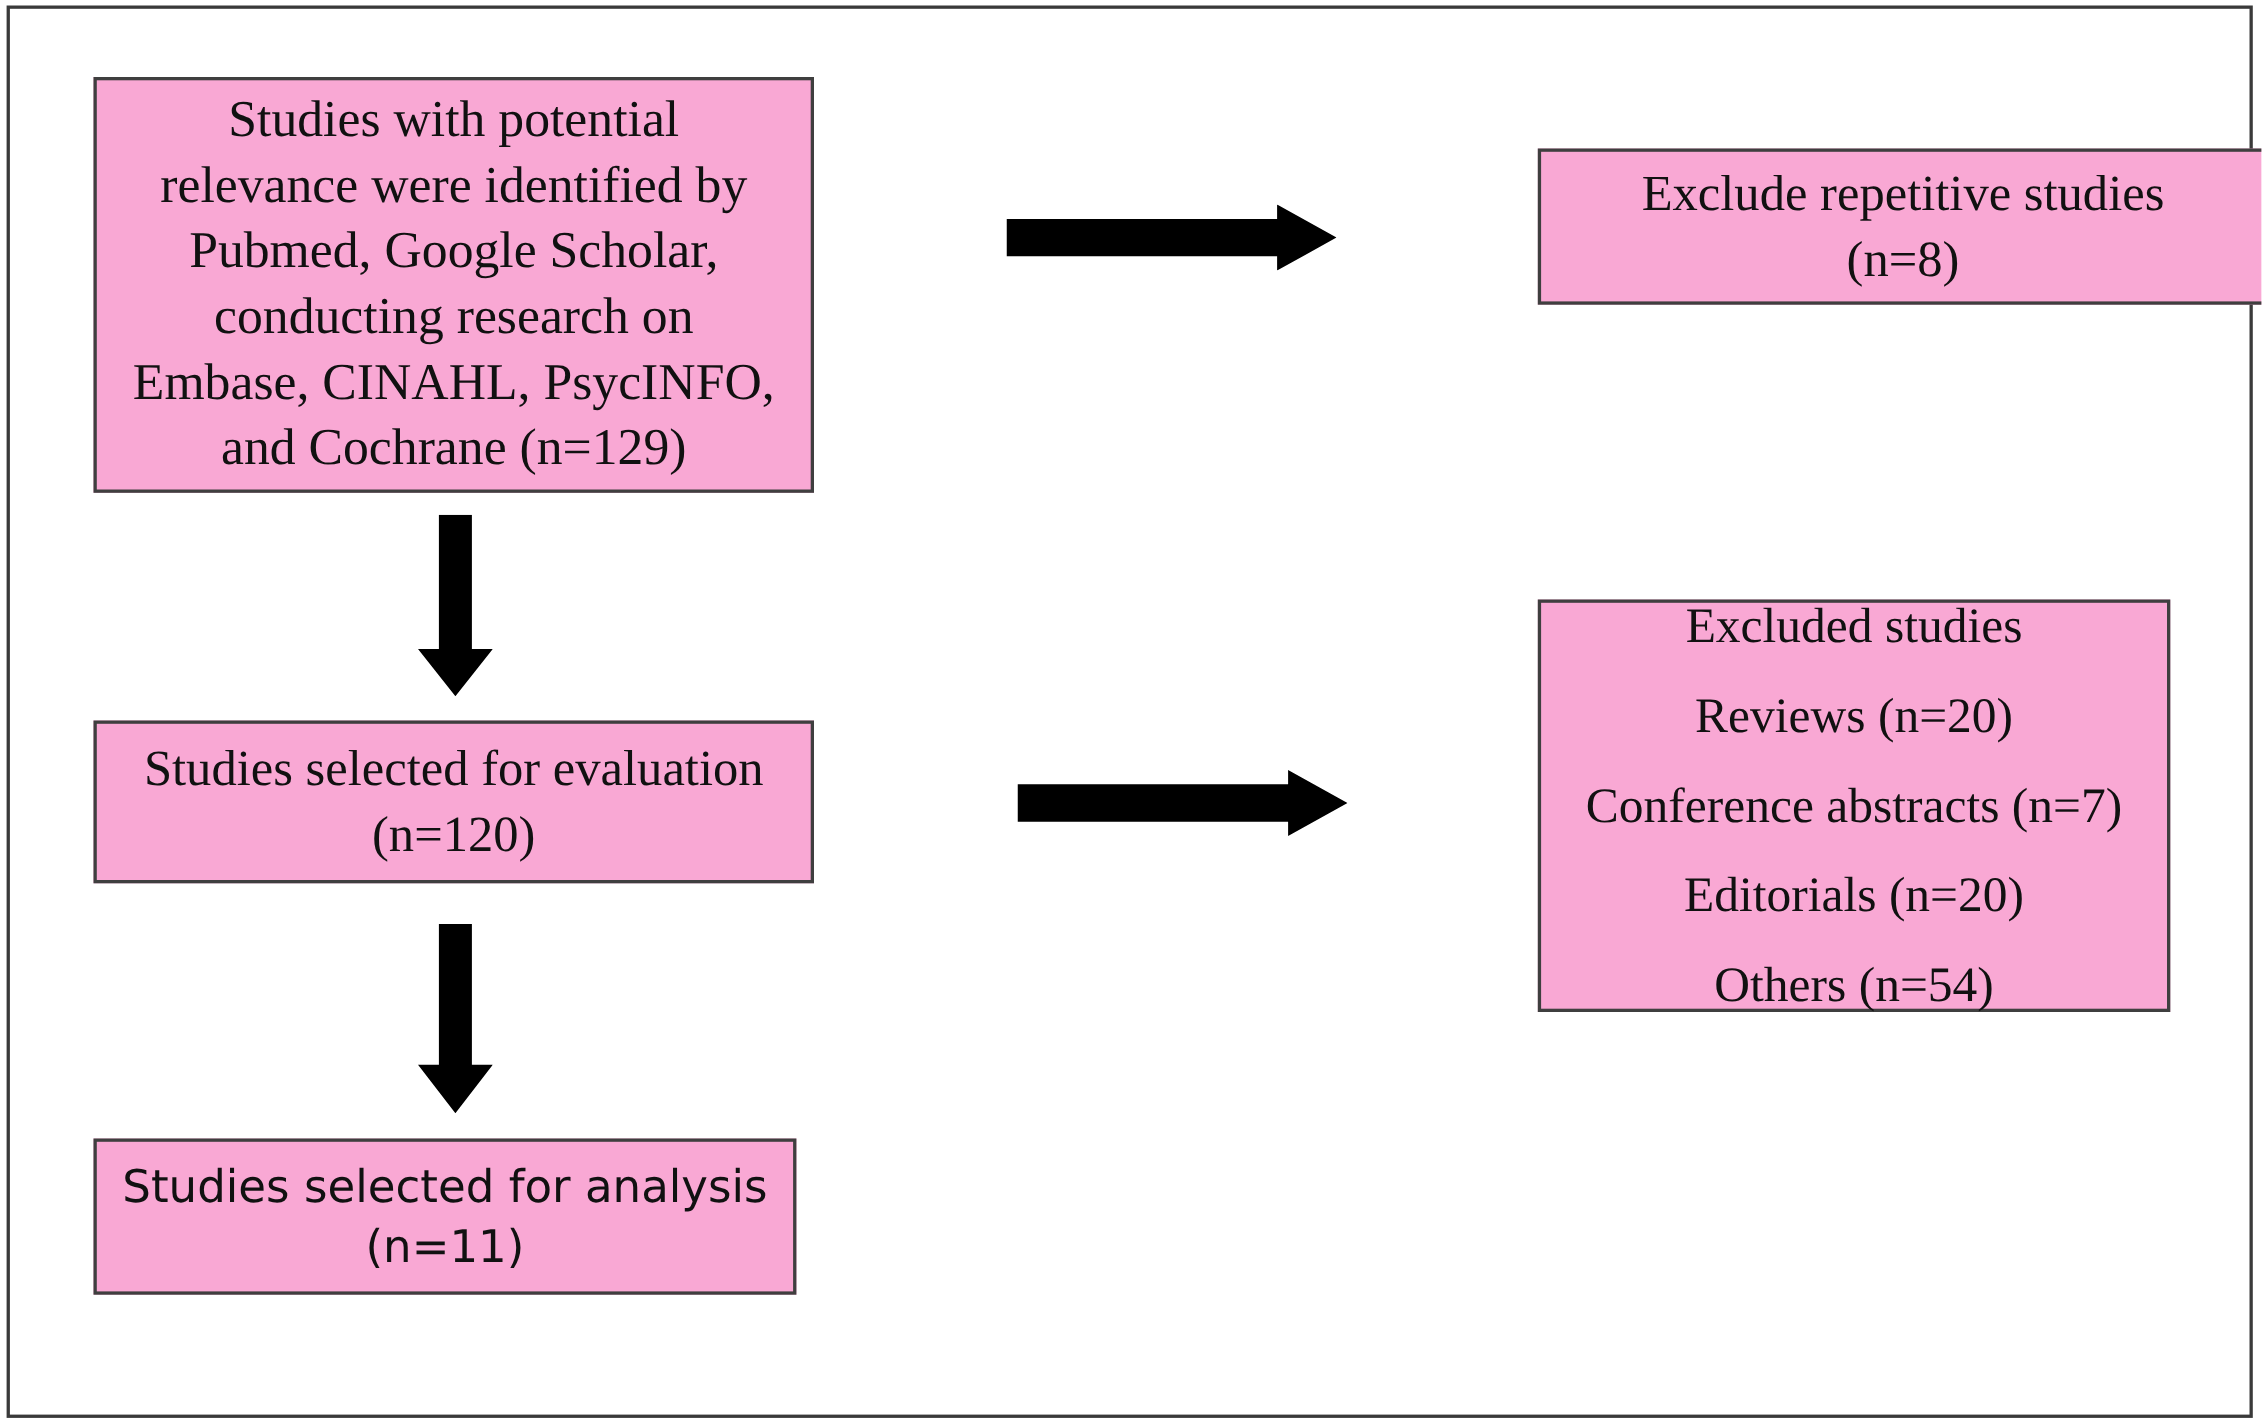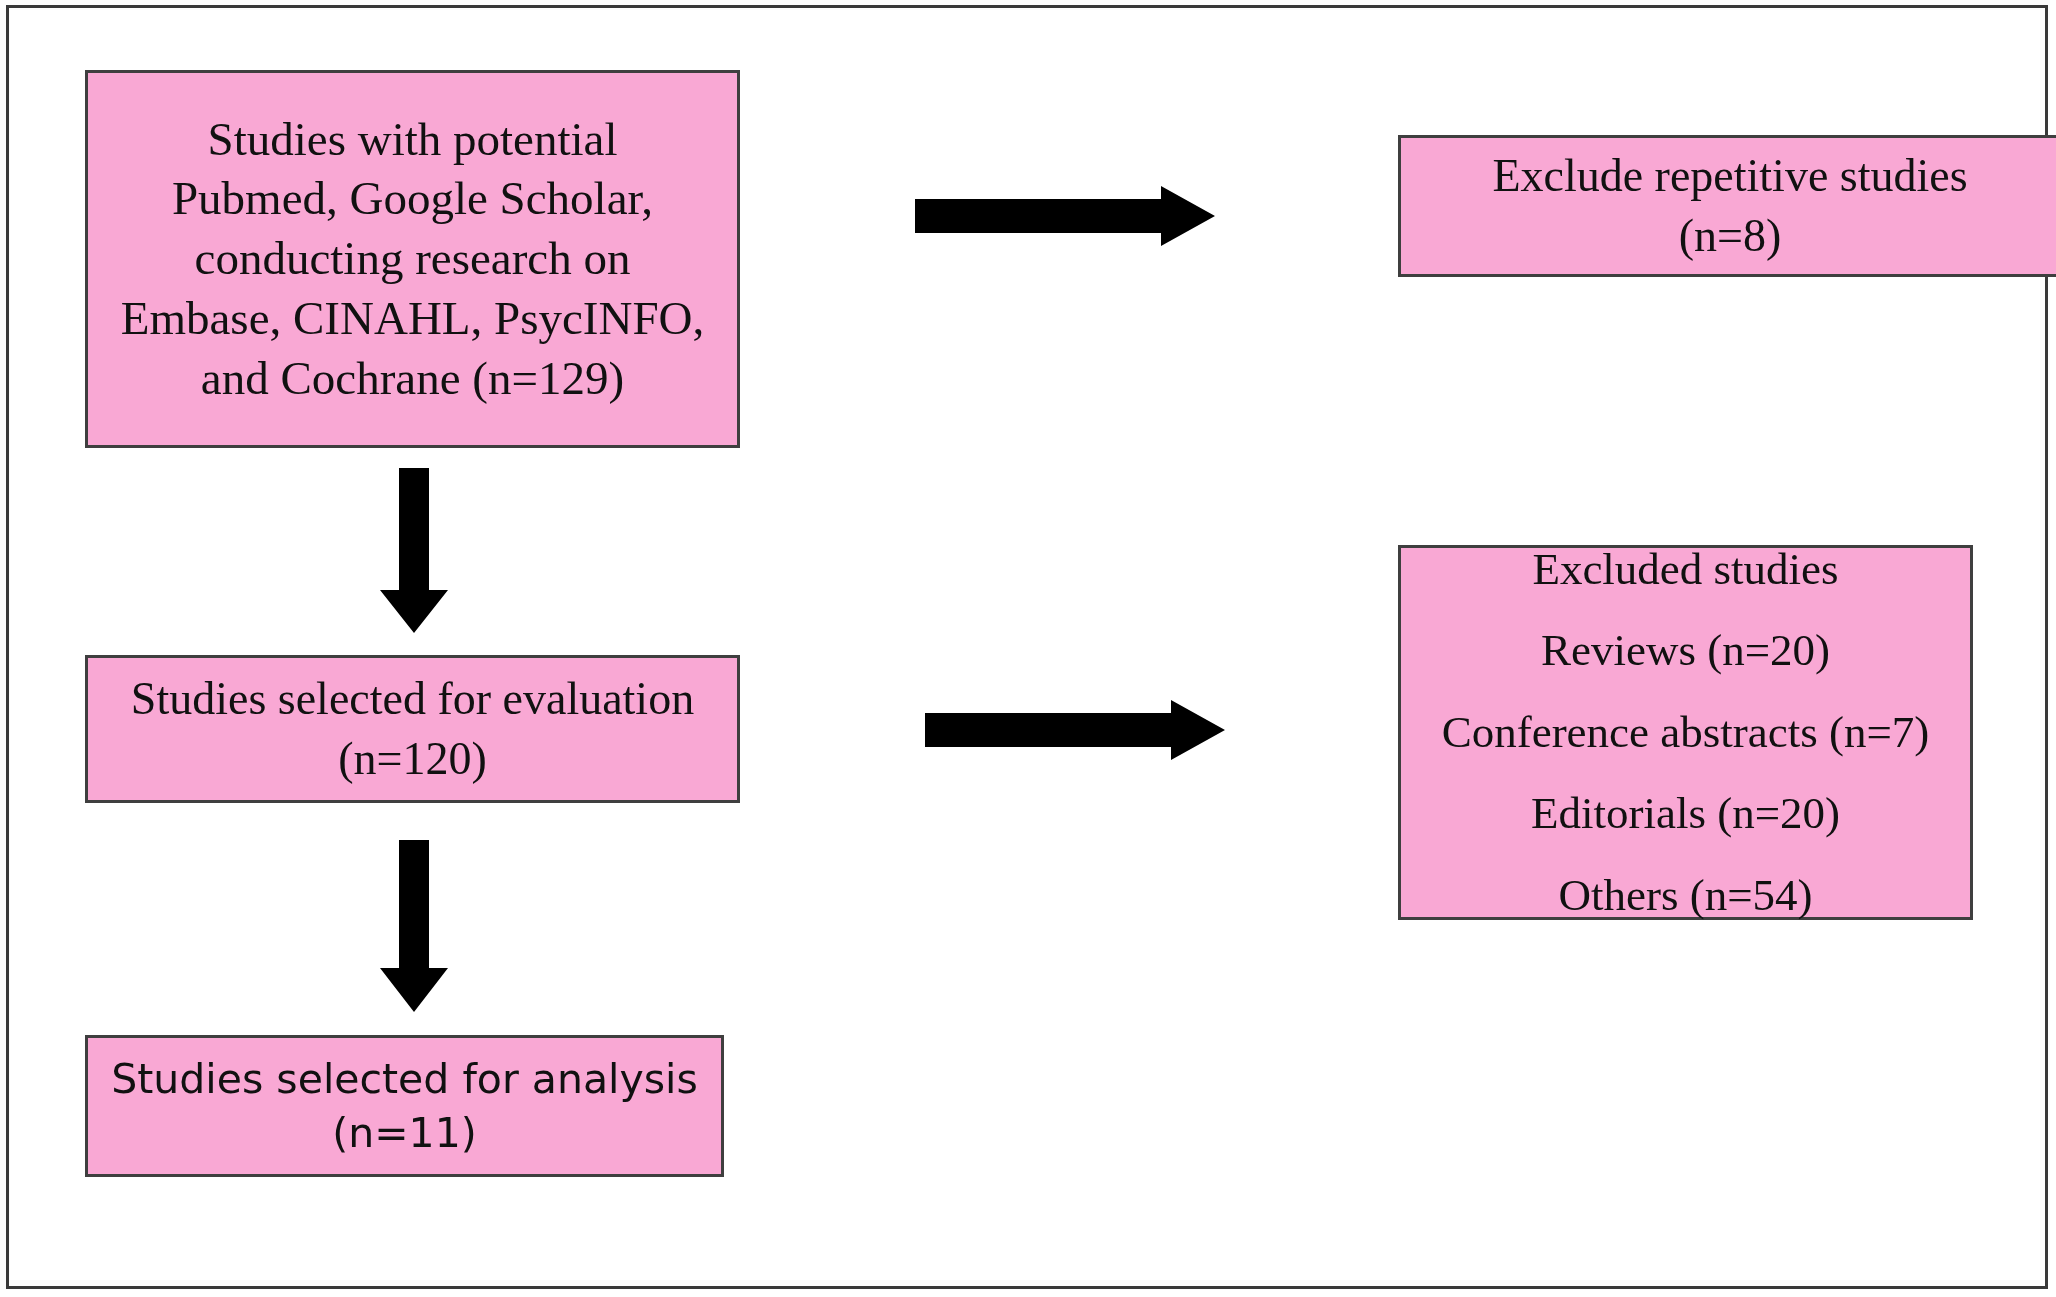--- a/index.html
+++ b/index.html
@@ -93,20 +93,21 @@
 </style>
 </head>
 <body>
 
 <div id="flow-canvas">
 
   <div id="flow-frame"></div>
 
   <div class="node serif" id="node-identified">
     <span class="line">Studies with potential</span>
+    <span class="line">relevance were identified by</span>
     <span class="line">Pubmed, Google Scholar,</span>
     <span class="line">conducting research on</span>
     <span class="line">Embase, CINAHL, PsycINFO,</span>
     <span class="line">and Cochrane (n=129)</span>
   </div>
 
   <div class="node serif" id="node-evaluation">
     <span class="line">Studies selected for evaluation</span>
     <span class="line">(n=120)</span>
   </div>

